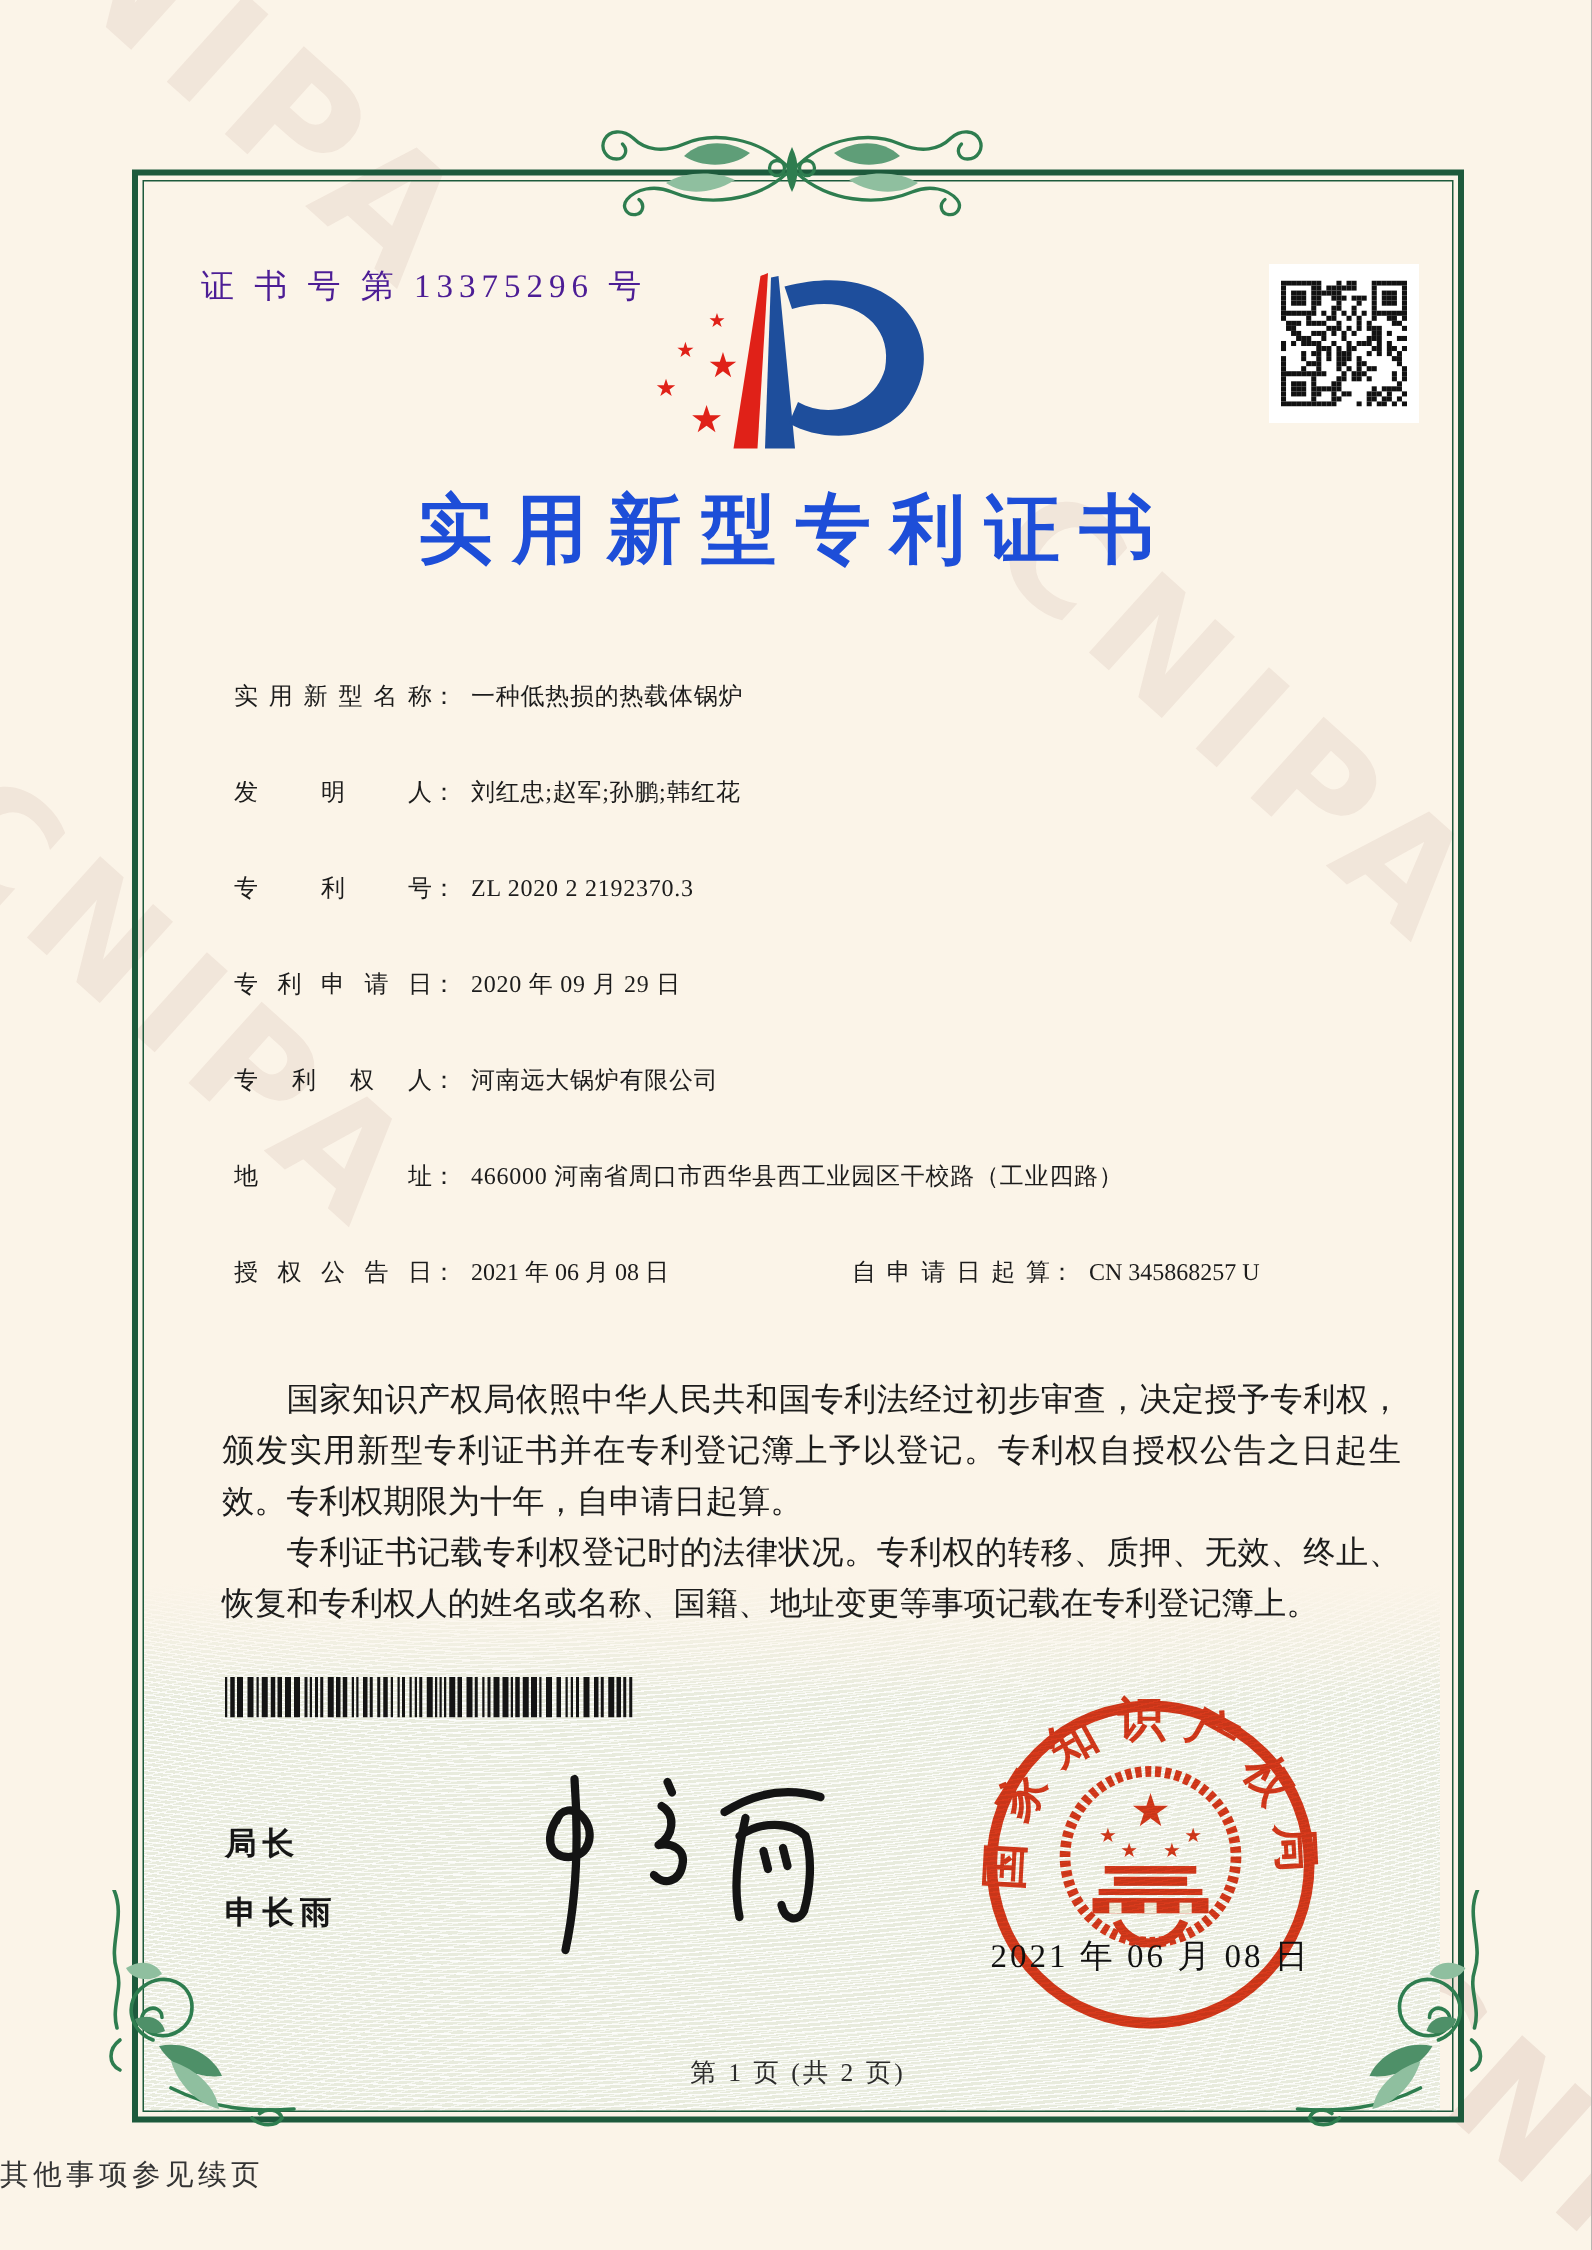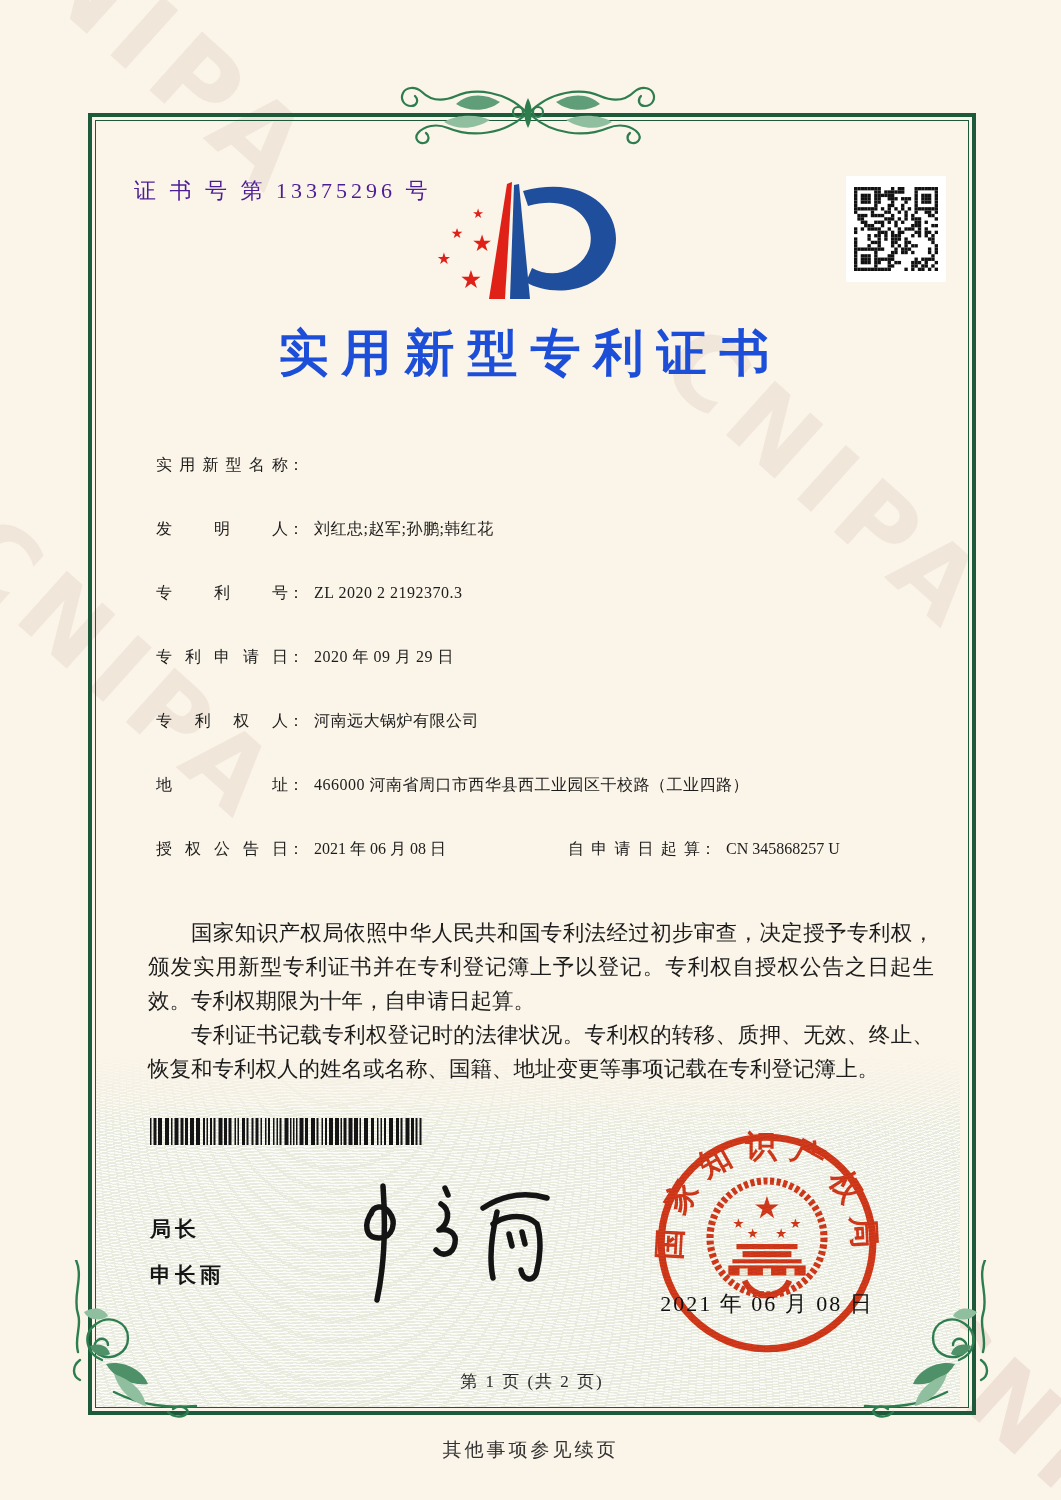--- a/index.html
+++ b/index.html
@@ -56,21 +56,21 @@
   .barcode{position:absolute;z-index:3;left:150px;top:1118px;width:278px;height:27px;}
   .officer{position:absolute;z-index:3;left:150px;top:1206px;
       font-family:"DejaVu Sans","Liberation Sans",sans-serif;font-weight:bold;
       font-size:21px;line-height:46px;color:#161616;letter-spacing:4px;}
   .signature{position:absolute;z-index:3;left:345px;top:1178px;}
   .seal{position:absolute;z-index:3;left:650px;top:1126px;mix-blend-mode:multiply;}
   .seal-date{position:absolute;z-index:4;left:648px;top:1289px;width:238px;text-align:center;
       font-size:22px;letter-spacing:2px;color:#111;}
   .footer-page{position:absolute;z-index:3;left:88px;width:888px;top:1370px;text-align:center;
       font-size:17px;letter-spacing:2px;color:#2b2b2b;}
-  .footer-note{position:absolute;z-index:3;left:0;right:0;top:1437px;text-align:center;
+  .footer-note{position:absolute;z-index:3;left:0;right:0;top:1437px;
       font-size:19px;letter-spacing:3px;color:#333;}
 </style>
 </head>
 <body>
 
 <div class="page">
 
   <div class="wm wm1">CNIPA</div>
   <div class="wm wm2">CNIPA</div>
   <div class="wm wm3">CNIPA</div>
@@ -452,20 +452,21 @@
         <rect x="80.64" y="80.64" width="3.36" height="3.36" fill="#111"></rect>
       </svg>
   </div>
 
   <div class="title">实用新型专利证书</div>
 
   <div class="fields">
     <div class="field-row">
       <span class="f-label">实用新型名称</span>
         <span class="f-colon">：</span>
+      <span class="f-value">一种低热损的热载体锅炉</span>
     </div>
     <div class="field-row">
       <span class="f-label">发明人</span>
         <span class="f-colon">：</span>
       <span class="f-value">刘红忠;赵军;孙鹏;韩红花</span>
     </div>
     <div class="field-row">
       <span class="f-label">专利号</span>
         <span class="f-colon">：</span>
       <span class="f-value">ZL 2020 2 2192370.3</span>

